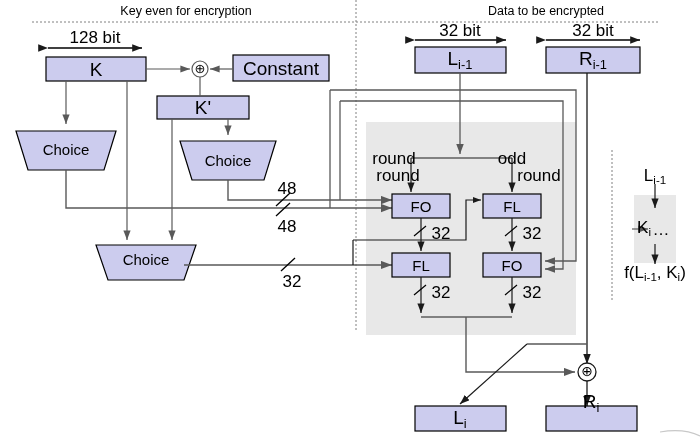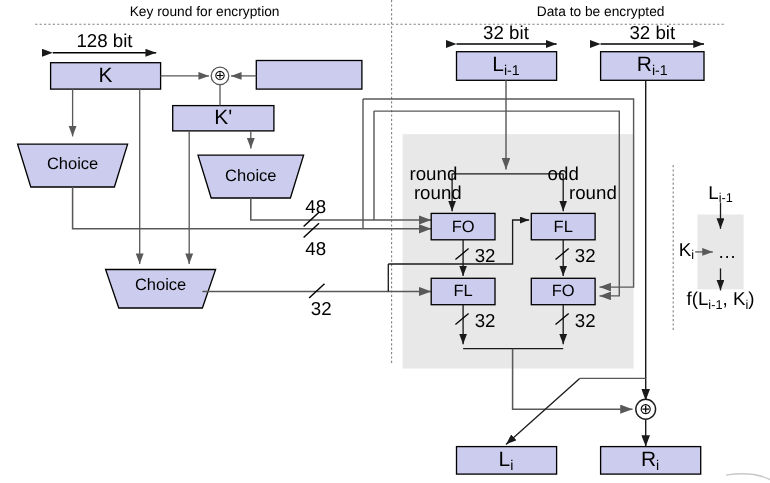--- a/index.html
+++ b/index.html
@@ -135,28 +135,29 @@
     <rect x="415" y="406" width="91" height="25" fill="#ccccee" stroke="#000" stroke-width="1.2"></rect>
     <rect x="546" y="406" width="91" height="25" fill="#ccccee" stroke="#000" stroke-width="1.2"></rect>
 
     <line x1="655" y1="184" x2="655" y2="208" stroke="#1a1a1a" stroke-width="1.2" marker-end="url(#ahd)"></line>
     <line x1="632" y1="229" x2="648" y2="229" stroke="#595959" stroke-width="1.2" marker-end="url(#ah)"></line>
     <line x1="655" y1="244" x2="655" y2="264" stroke="#1a1a1a" stroke-width="1.2" marker-end="url(#ahd)"></line>
 
     <path d="M660,432 Q684,428 700,436" fill="none" stroke="#c8c8c8" stroke-width="1.2"></path>
   </svg>
 
-  <div class="lbl ctr titletext" style="left:186px;top:11px;">Key round for encryption</div>
+  <div class="lbl ctr titletext" style="left:186px;top:11px;">Key even for encryption</div>
   <div class="lbl ctr titletext" style="left:546px;top:11px;">Data to be encrypted</div>
 
   <div class="lbl ctr smalltext" style="left:95px;top:37px;">128 bit</div>
   <div class="lbl ctr smalltext" style="left:460px;top:30px;">32 bit</div>
   <div class="lbl ctr smalltext" style="left:593px;top:30px;">32 bit</div>
 
   <div class="lbl ctr bigtext" style="left:96px;top:69px;">K</div>
+  <div class="lbl ctr bigtext" style="left:281px;top:68px;">Constant</div>
   <div class="lbl ctr bigtext" style="left:203px;top:107px;">K'</div>
 
   <div class="lbl ctr boxtext" style="left:66px;top:149px;">Choice</div>
   <div class="lbl ctr boxtext" style="left:228px;top:160px;">Choice</div>
   <div class="lbl ctr boxtext" style="left:146px;top:259px;">Choice</div>
 
   <div class="lbl ctr smalltext" style="left:287px;top:188px;">48</div>
   <div class="lbl ctr smalltext" style="left:287px;top:226px;">48</div>
   <div class="lbl ctr smalltext" style="left:292px;top:281px;">32</div>
 
@@ -172,23 +173,23 @@
   <div class="lbl ctr boxtext" style="left:512px;top:206px;">FL</div>
   <div class="lbl ctr boxtext" style="left:421px;top:265px;">FL</div>
   <div class="lbl ctr boxtext" style="left:512px;top:265px;">FO</div>
 
   <div class="lbl ctr smalltext" style="left:441px;top:233px;">32</div>
   <div class="lbl ctr smalltext" style="left:532px;top:233px;">32</div>
   <div class="lbl ctr smalltext" style="left:441px;top:292px;">32</div>
   <div class="lbl ctr smalltext" style="left:532px;top:292px;">32</div>
 
   <div class="lbl ctr bigtext" style="left:460px;top:419px;"><span>L</span><span class="sub">i</span></div>
-  <div class="lbl ctr bigtext" style="left:591px;top:419px;"><span>R</span><span class="sub">i</span></div>
+  <div class="lbl ctr bigtext" style="left:591px;top:403px;"><span>R</span><span class="sub">i</span></div>
 
   <div class="lbl ctr smalltext" style="left:655px;top:177px;"><span>L</span><span class="sub">i-1</span></div>
-  <div class="lbl ctr smalltext" style="left:624px;top:229px;"><span>K</span><span class="sub">i</span></div>
+  <div class="lbl ctr smalltext" style="left:644px;top:229px;"><span>K</span><span class="sub">i</span></div>
   <div class="lbl ctr smalltext" style="left:661px;top:229px;">…</div>
   <div class="lbl ctr smalltext" style="left:655px;top:274px;"><span>f(L</span><span class="sub">i-1</span><span>, K</span><span class="sub">i</span><span>)</span></div>
 
   <div class="lbl ctr" style="left:200px;top:68px;font-size:13px;">⊕</div>
   <div class="lbl ctr" style="left:587px;top:371px;font-size:14px;">⊕</div>
 
 </div>
 
 </body></html>

